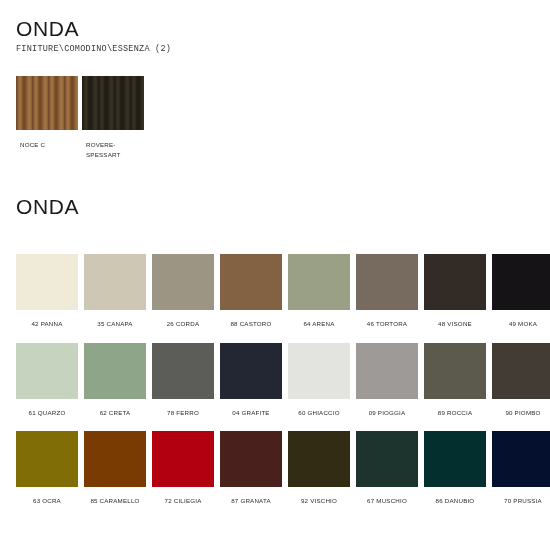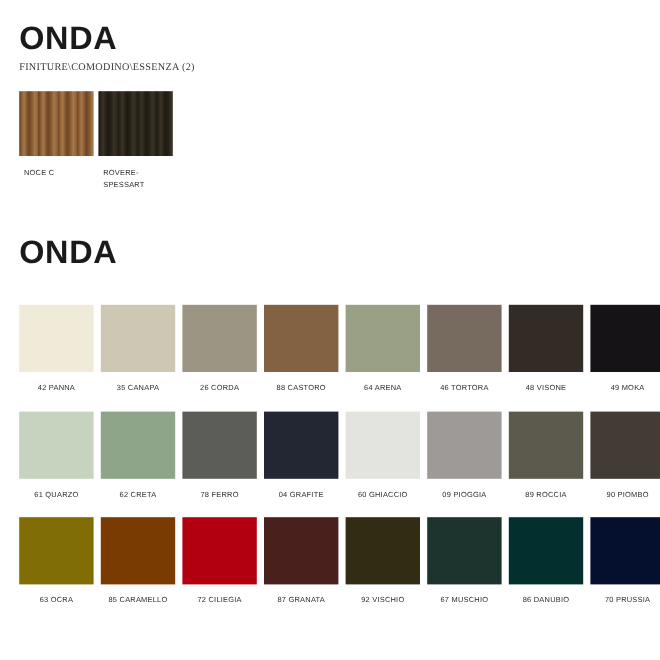--- a/index.html
+++ b/index.html
@@ -28,29 +28,29 @@
   .section {
     position: absolute;
     left: 0;
     width: 550px;
   }
   .sec-essenza { top: 18px; }
   .sec-laccato { top: 196px; }
 
   .brand-title {
     font-family: "Liberation Sans", sans-serif;
-    font-weight: bold;
-    font-size: 27px;
+    font-weight: normal;
+    font-size: 21px;
     letter-spacing: 0.6px;
     color: #1a1a1a;
     margin: 0 0 4px 16px;
     line-height: 1.05;
   }
   .brand-sub {
-    font-family: Liberation Serif, serif;
+    font-family: Liberation Mono, monospace;
     font-size: 8.5px;
     letter-spacing: 0.25px;
     color: #3a3a3a;
     margin: 0 0 0 16px;
     line-height: 1.2;
     text-transform: uppercase;
   }
 
   
   .grid {

